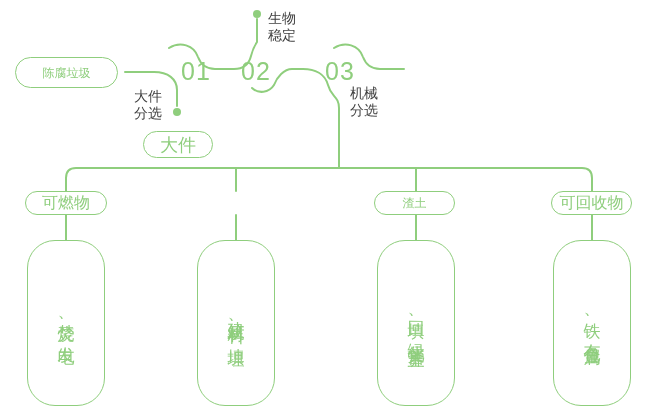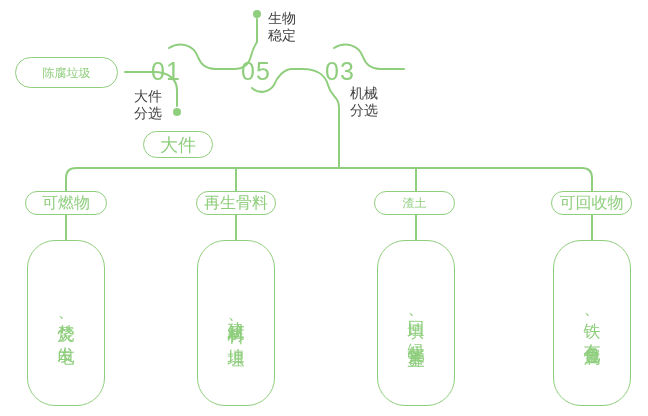--- a/index.html
+++ b/index.html
@@ -88,45 +88,42 @@
     <path d="M66 215 V240"></path>
     <path d="M236 215 V240"></path>
     <path d="M416 215 V240"></path>
     <path d="M592 215 V240"></path>
   </svg>
 
   <div class="pill" style="left:15px;top:57px;width:103px;height:31px;font-size:12px;">
     <span>陈腐垃圾</span>
   </div>
 
-  <div class="step-num" style="left:150px;top:59px;width:32px;">01</div>
-  <div class="step-num" style="left:240px;top:59px;width:32px;">05</div>
+  <div class="step-num" style="left:180px;top:59px;width:32px;">01</div>
+  <div class="step-num" style="left:240px;top:59px;width:32px;">02</div>
   <div class="step-num" style="left:324px;top:59px;width:32px;">03</div>
 
   <div class="ann" style="left:134px;top:88px;">大件
 分选</div>
   <div class="ann" style="left:268px;top:10px;">生物
 稳定</div>
   <div class="ann" style="left:350px;top:85px;">机械
 分选</div>
 
   <div class="pill" style="left:143px;top:131px;width:70px;height:27px;font-size:18px;">
     <span>大件</span>
   </div>
 
   <div class="pill" style="left:25px;top:191px;width:82px;height:24px;font-size:16px;">
     <span>可燃物</span>
   </div>
   <div class="rbox" style="left:27px;">
     <span class="vtext">焚烧、发电</span>
   </div>
 
-  <div class="pill" style="left:196px;top:191px;width:80px;height:24px;font-size:16px;">
-    <span>再生骨料</span>
-  </div>
   <div class="rbox" style="left:197px;">
     <span class="vtext">建筑材料、填埋</span>
   </div>
 
   <div class="pill" style="left:374px;top:191px;width:81px;height:24px;font-size:12px;">
     <span>渣土</span>
   </div>
   <div class="rbox" style="left:377px;">
     <span class="vtext">回填、绿化营养土</span>
   </div>

